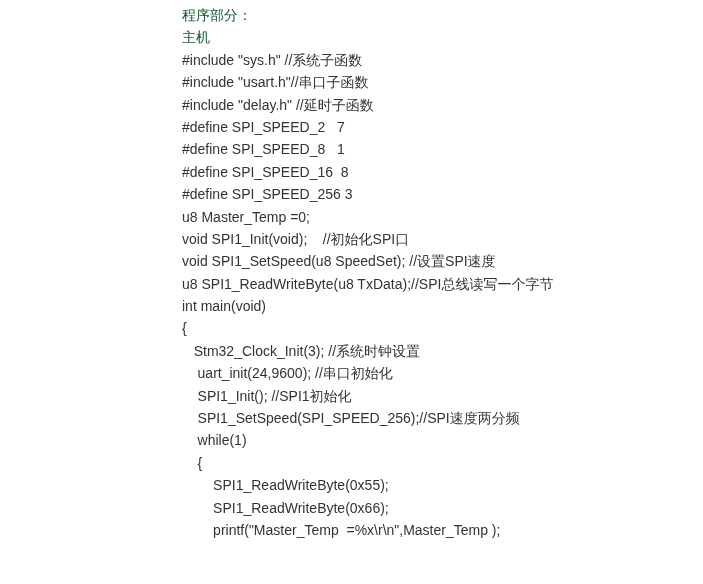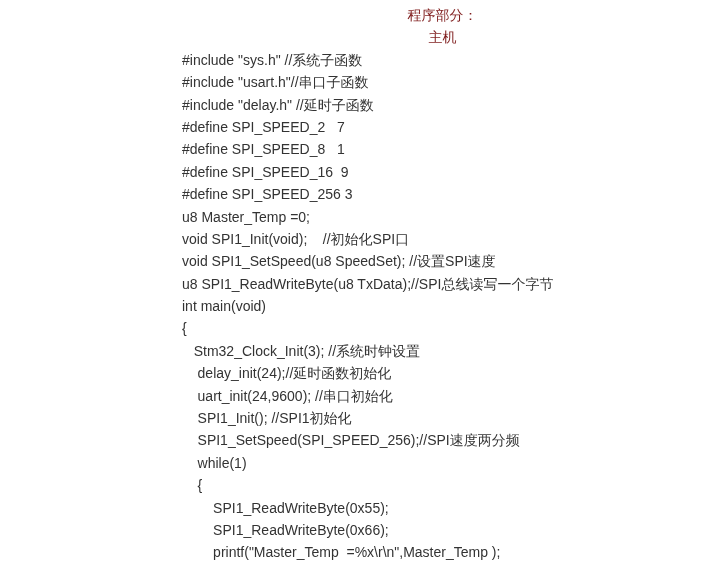--- a/index.html
+++ b/index.html
@@ -11,48 +11,46 @@
     background: #fff;
     color: #333;
   }
   .content {
     padding: 4px 0 0 182px;
     width: 521px;
     overflow: hidden;
     height: 580px;
   }
   .red {
-    color: #7f1d1d;
-    text-align: center;
+    color: #14532d;
   }
   .line {
     white-space: pre;
   }
 </style>
 </head>
 <body>
 
 <div class="content">
   <div class="line red">程序部分：</div>
   <div class="line red">主机</div>
   <div class="line">#include "sys.h" //系统子函数</div>
   <div class="line">#include "usart.h"//串口子函数</div>
   <div class="line">#include "delay.h" //延时子函数</div>
   <div class="line">#define SPI_SPEED_2   7</div>
   <div class="line">#define SPI_SPEED_8   1</div>
-  <div class="line">#define SPI_SPEED_16  9</div>
+  <div class="line">#define SPI_SPEED_16  8</div>
   <div class="line">#define SPI_SPEED_256 3</div>
   <div class="line">u8 Master_Temp =0;</div>
   <div class="line">void SPI1_Init(void);    //初始化SPI口</div>
   <div class="line">void SPI1_SetSpeed(u8 SpeedSet); //设置SPI速度</div>
   <div class="line">u8 SPI1_ReadWriteByte(u8 TxData);//SPI总线读写一个字节</div>
   <div class="line">int main(void)</div>
   <div class="line">{</div>
   <div class="line">   Stm32_Clock_Init(3); //系统时钟设置</div>
-  <div class="line">    delay_init(24);//延时函数初始化</div>
   <div class="line">    uart_init(24,9600); //串口初始化</div>
   <div class="line">    SPI1_Init(); //SPI1初始化</div>
   <div class="line">    SPI1_SetSpeed(SPI_SPEED_256);//SPI速度两分频</div>
   <div class="line">    while(1)</div>
   <div class="line">    {</div>
   <div class="line">        SPI1_ReadWriteByte(0x55);</div>
   <div class="line">        SPI1_ReadWriteByte(0x66);</div>
   <div class="line">        printf("Master_Temp  =%x\r\n",Master_Temp );</div>
 
 </div>

